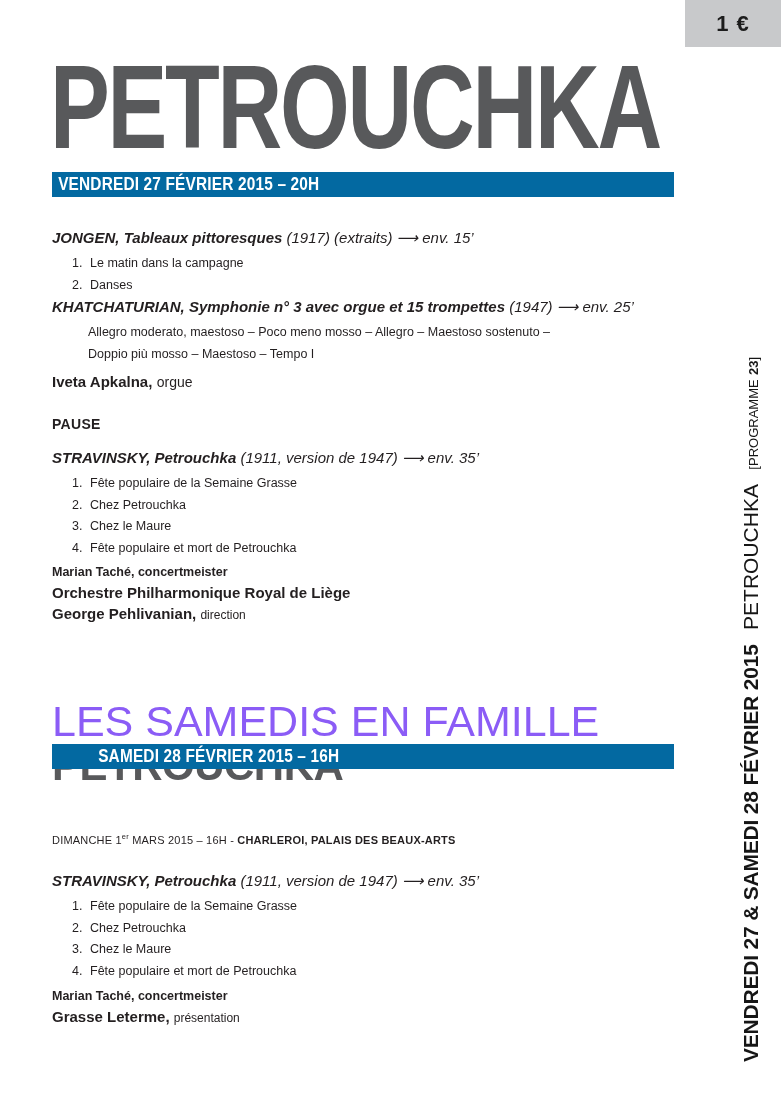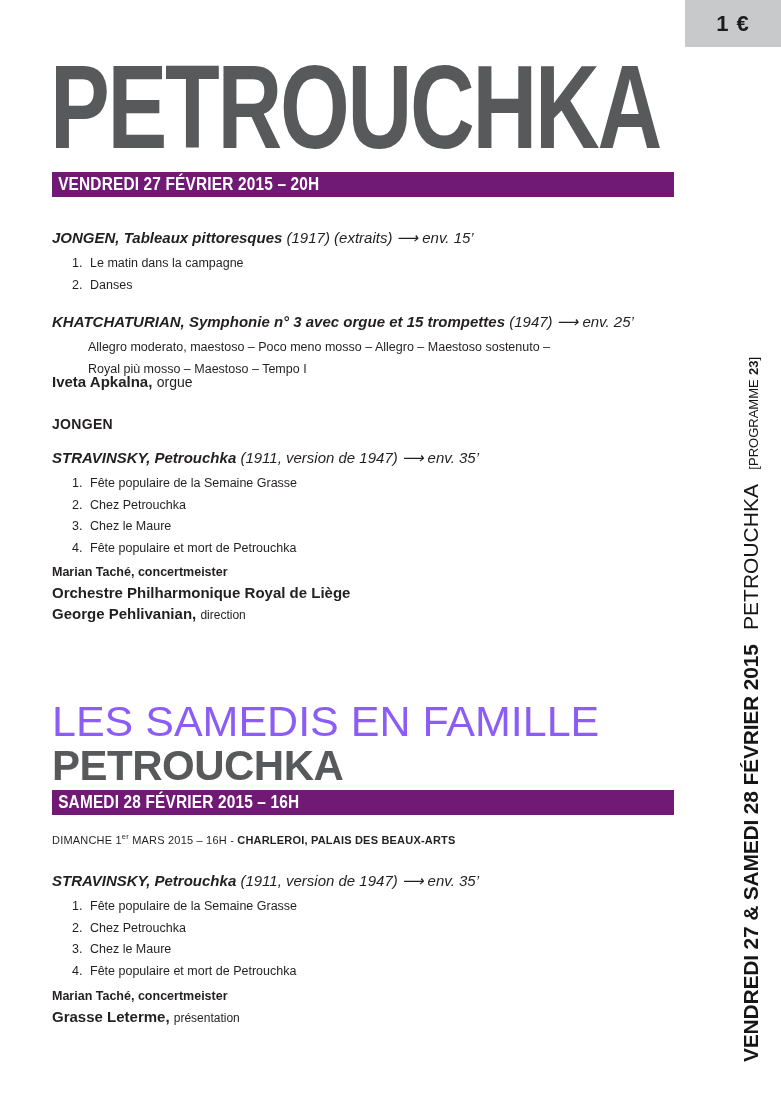--- a/index.html
+++ b/index.html
@@ -26,21 +26,21 @@
   .main-title {
     position: absolute; left: 50px; top: 48px; margin: 0;
     font-size: 118px; line-height: 1; font-weight: 700;
     color: #58595b; letter-spacing: -3px;
     transform: scaleX(0.76); transform-origin: left top;
     white-space: nowrap;
   }
 
   .banner {
     position: absolute; left: 52px; width: 622px; height: 25px;
-    background: #701a75; color: #ffffff;
+    background: #0369a1; color: #ffffff;
     display: flex; align-items: center; overflow: hidden;
   }
   .banner-text {
     font-size: 17.5px; font-weight: 700; letter-spacing: 0.2px;
     transform: scaleX(0.88); transform-origin: left center;
     padding-left: 7px; white-space: nowrap;
   }
 
   .work-heading { font-size: 15px; line-height: 20px; white-space: nowrap; font-style: italic; }
   .wb { font-weight: 700; }
@@ -107,39 +107,39 @@
       <span class="wn">(1917) (extraits)</span>
       <span class="arrow">⟶</span>
       <span class="wn">env. 15’</span>
     </div>
     <div class="movs">
       <div class="mv"><span class="n">1.</span><span>Le matin dans la campagne</span></div>
       <div class="mv"><span class="n">2.</span><span>Danses</span></div>
     </div>
   </div>
 
-  <div class="abs" style="top:312px;">
+  <div class="abs" style="top:297px;">
     <div class="work-heading">
       <span class="wb">KHATCHATURIAN, Symphonie n° 3 avec orgue et 15 trompettes</span>
       <span class="wn">(1947)</span>
       <span class="arrow">⟶</span>
       <span class="wn">env. 25’</span>
     </div>
     <div class="khatch-lines">
       <div class="kline">Allegro moderato, maestoso – Poco meno mosso – Allegro – Maestoso sostenuto –</div>
-      <div class="kline">Royal più mosso – Maestoso – Tempo I</div>
+      <div class="kline">Doppio più mosso – Maestoso – Tempo I</div>
     </div>
   </div>
 
   <div class="abs" style="top:373px;">
     <span class="soloist-bold">Iveta Apkalna,</span>
     <span class="soloist-normal">orgue</span>
   </div>
 
-  <div class="abs pause" style="top:416px;">JONGEN</div>
+  <div class="abs pause" style="top:416px;">PAUSE</div>
 
   <div class="abs" style="top:448px;">
     <div class="work-heading">
       <span class="wb">STRAVINSKY, Petrouchka</span>
       <span class="wn">(1911, version de 1947)</span>
       <span class="arrow">⟶</span>
       <span class="wn">env. 35’</span>
     </div>
     <div class="movs">
       <div class="mv"><span class="n">1.</span><span>Fête populaire de la Semaine Grasse</span></div>
@@ -157,21 +157,21 @@
       <span class="cn">direction</span>
     </div>
   </div>
 
 
   <div class="abs" style="top:698px;">
     <div class="h2-light">LES SAMEDIS EN FAMILLE</div>
     <div class="h2-bold">PETROUCHKA</div>
   </div>
 
-  <div class="banner" style="top:790px;">
+  <div class="banner" style="top:744px;padding-left:40px;">
     <span class="banner-text">SAMEDI 28 FÉVRIER 2015 – 16H</span>
   </div>
 
   <div class="abs extra-date" style="top:832px;"><span>DIMANCHE 1</span><span class="sup">er</span><span> MARS 2015 – 16H - </span><span class="b">CHARLEROI, PALAIS DES BEAUX-ARTS</span></div>
 
   <div class="abs" style="top:871px;">
     <div class="work-heading">
       <span class="wb">STRAVINSKY, Petrouchka</span>
       <span class="wn">(1911, version de 1947)</span>
       <span class="arrow">⟶</span>

